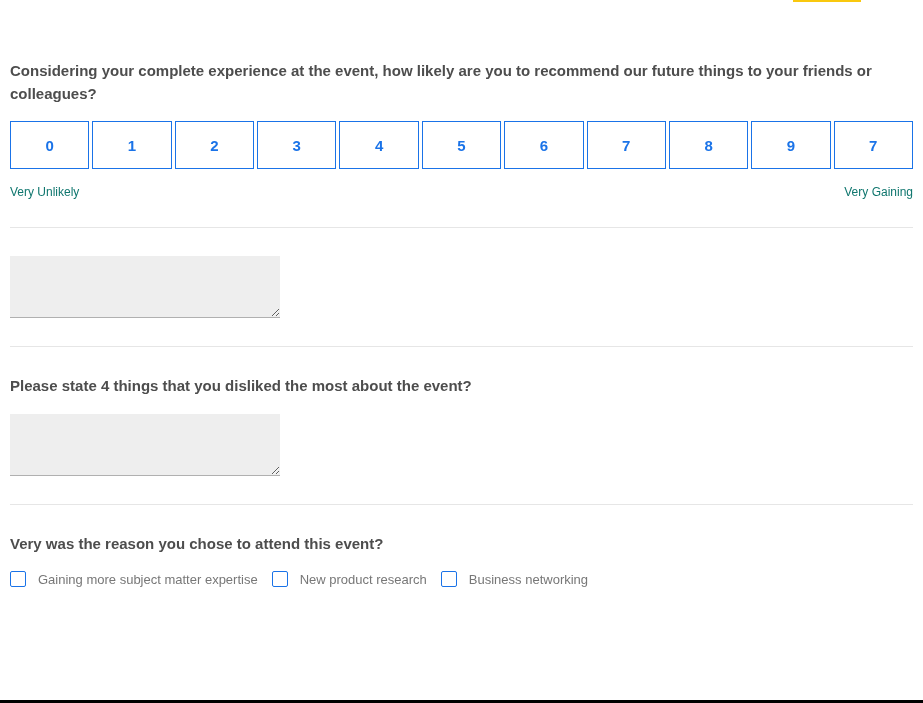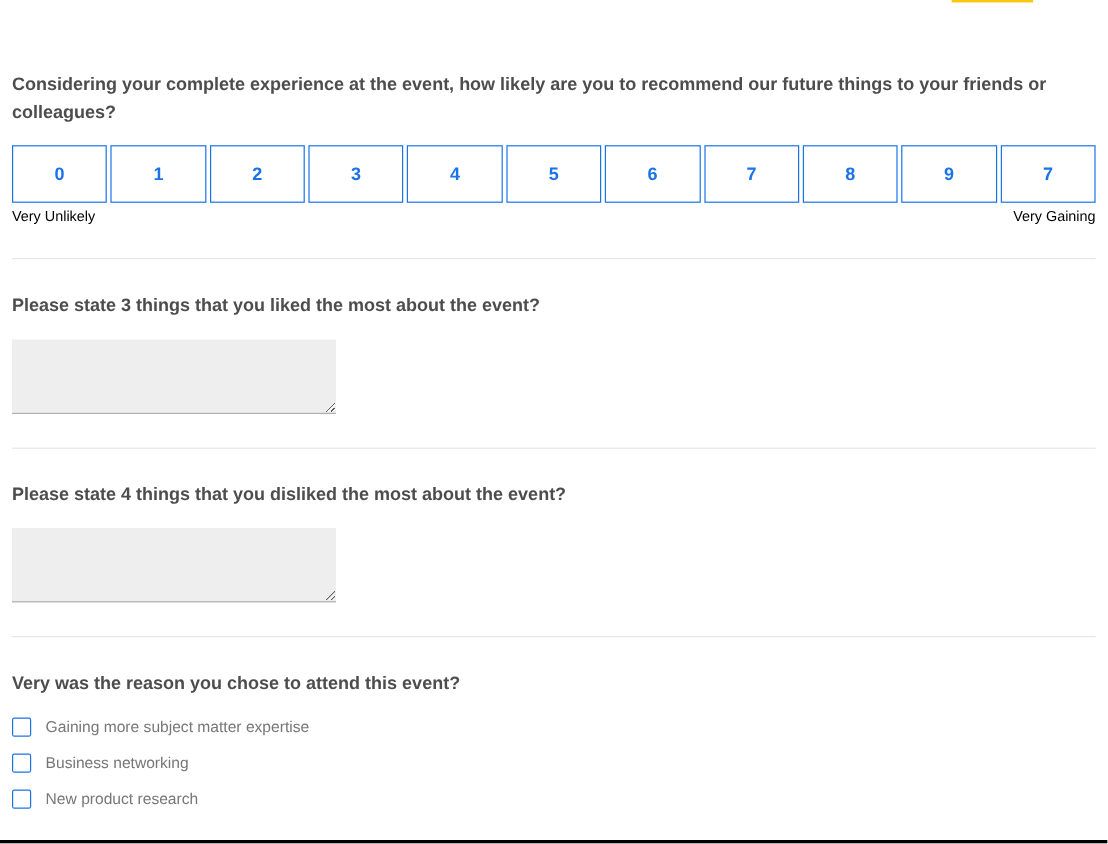--- a/index.html
+++ b/index.html
@@ -51,22 +51,22 @@
     cursor: pointer;
     background: #ffffff;
   }
   .nps-cell + .nps-cell {
     margin-left: 3px;
   }
   .nps-anchors {
     display: flex;
     justify-content: space-between;
     font-size: 12px;
-    color: #000000;
-    margin-top: 4px;
+    color: #0f766e;
+    margin-top: 16px;
     font-weight: 500;
   }
   .divider {
     border: none;
     border-top: 1px solid #e6e6e6;
     margin: 18px 0 28px 0;
   }
   textarea.free-text {
     width: 270px;
     height: 62px;
@@ -75,21 +75,21 @@
     border-bottom: 1px solid #b0b0b0;
     resize: both;
     padding: 6px;
     font-family: inherit;
     font-size: 14px;
     color: #333;
     display: block;
   }
   .checkbox-list {
     display: flex;
-    flex-direction: column;
+    flex-direction: row;
     gap: 14px;
     margin-top: 16px;
   }
   .checkbox-item {
     display: flex;
     align-items: center;
     gap: 12px;
     cursor: pointer;
   }
   .checkbox-box {
@@ -138,21 +138,20 @@
     </div>
     <div class="nps-anchors">
       <span>Very Unlikely</span>
       <span>Very Gaining</span>
     </div>
   </div>
 
   <hr class="divider">
 
   <div class="question-block">
-    <div class="question-text">Please state 3 things that you liked the most about the event?</div>
     <textarea class="free-text" style=""></textarea>
   </div>
 
   <hr class="divider">
 
   <div class="question-block">
     <div class="question-text">Please state 4 things that you disliked the most about the event?</div>
     <textarea class="free-text" style=""></textarea>
   </div>
 
@@ -160,24 +159,24 @@
 
   <div class="question-block">
     <div class="question-text">Very was the reason you chose to attend this event?</div>
     <div class="checkbox-list">
       <label class="checkbox-item">
         <span class="checkbox-box"></span>
         <span class="checkbox-label">Gaining more subject matter expertise</span>
       </label>
       <label class="checkbox-item">
         <span class="checkbox-box"></span>
-        <span class="checkbox-label">Business networking</span>
+        <span class="checkbox-label">New product research</span>
       </label>
       <label class="checkbox-item">
         <span class="checkbox-box"></span>
-        <span class="checkbox-label">New product research</span>
+        <span class="checkbox-label">Business networking</span>
       </label>
     </div>
   </div>
 
 </div>
 
 <div class="bottom-edge"></div>
 
 </body></html>

